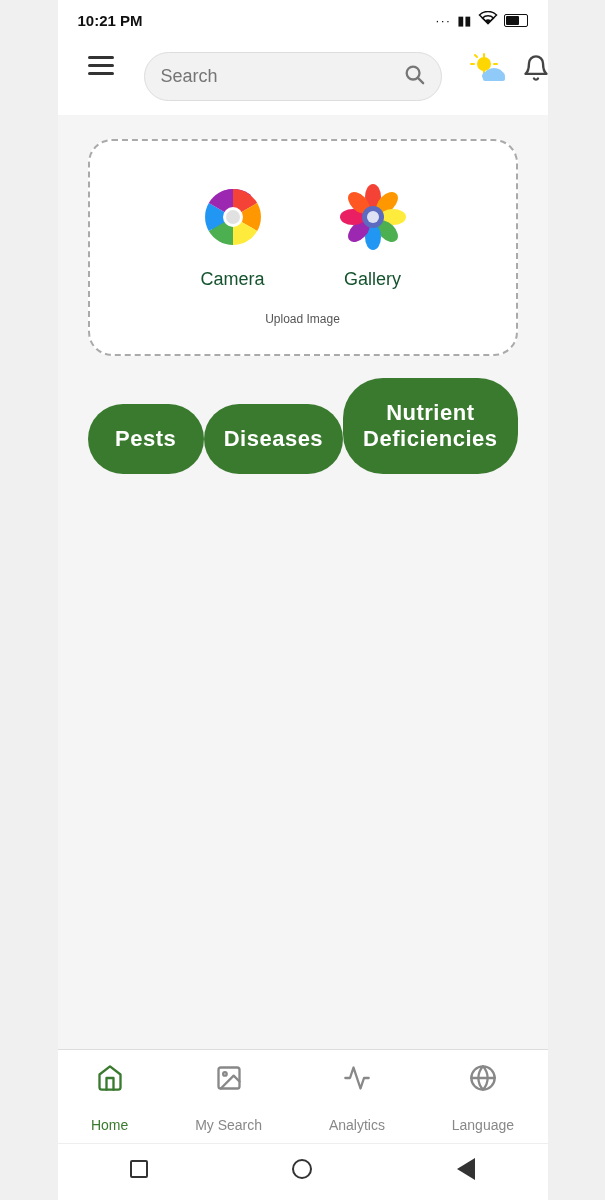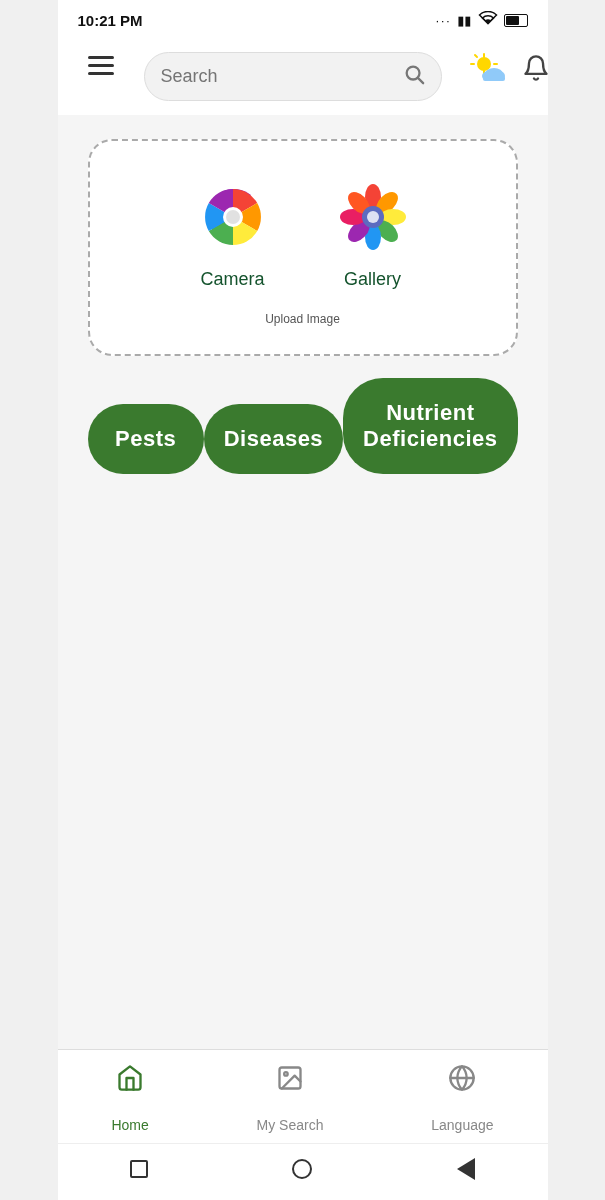--- a/index.html
+++ b/index.html
@@ -421,20 +421,28 @@
       <span class="nav-icon">
         <svg width="28" height="28" viewBox="0 0 24 24" fill="none" stroke="#888" stroke-width="2" stroke-linecap="round" stroke-linejoin="round">
           <rect x="3" y="3" width="18" height="18" rx="2"></rect>
           <circle cx="8.5" cy="8.5" r="1.5"></circle>
           <polyline points="21 15 16 10 5 21"></polyline>
         </svg>
       </span>
       <span class="nav-label">My Search</span>
     </div>
 
+    <div class="nav-item">
+      <span class="nav-icon">
+        <svg width="28" height="28" viewBox="0 0 24 24" fill="none" stroke="#888" stroke-width="2" stroke-linecap="round" stroke-linejoin="round">
+          <polyline points="22 12 18 12 15 21 9 3 6 12 2 12"></polyline>
+        </svg>
+      </span>
+      <span class="nav-label">Analytics</span>
+    </div>
 
     <div class="nav-item">
       <span class="nav-icon">
         <svg width="28" height="28" viewBox="0 0 24 24" fill="none" stroke="#888" stroke-width="2" stroke-linecap="round" stroke-linejoin="round">
           <circle cx="12" cy="12" r="10"></circle>
           <line x1="2" y1="12" x2="22" y2="12"></line>
           <path d="M12 2a15.3 15.3 0 0 1 4 10 15.3 15.3 0 0 1-4 10 15.3 15.3 0 0 1-4-10 15.3 15.3 0 0 1 4-10z"></path>
         </svg>
       </span>
       <span class="nav-label">Language</span>

